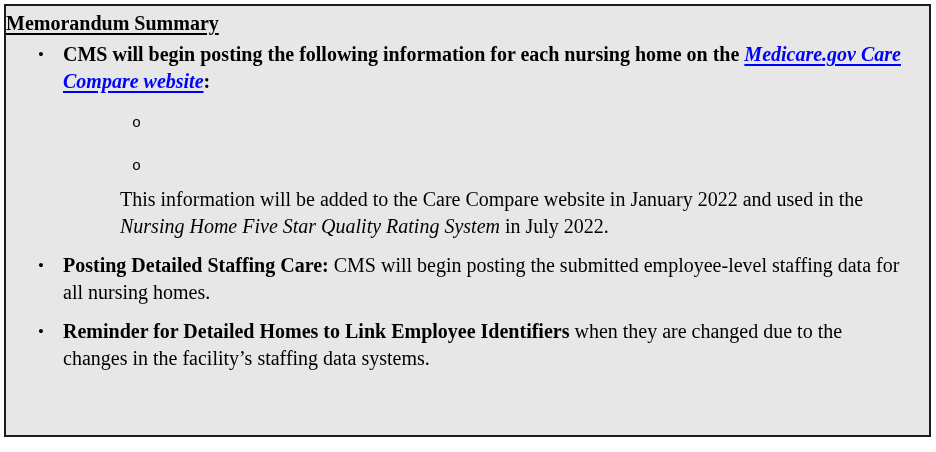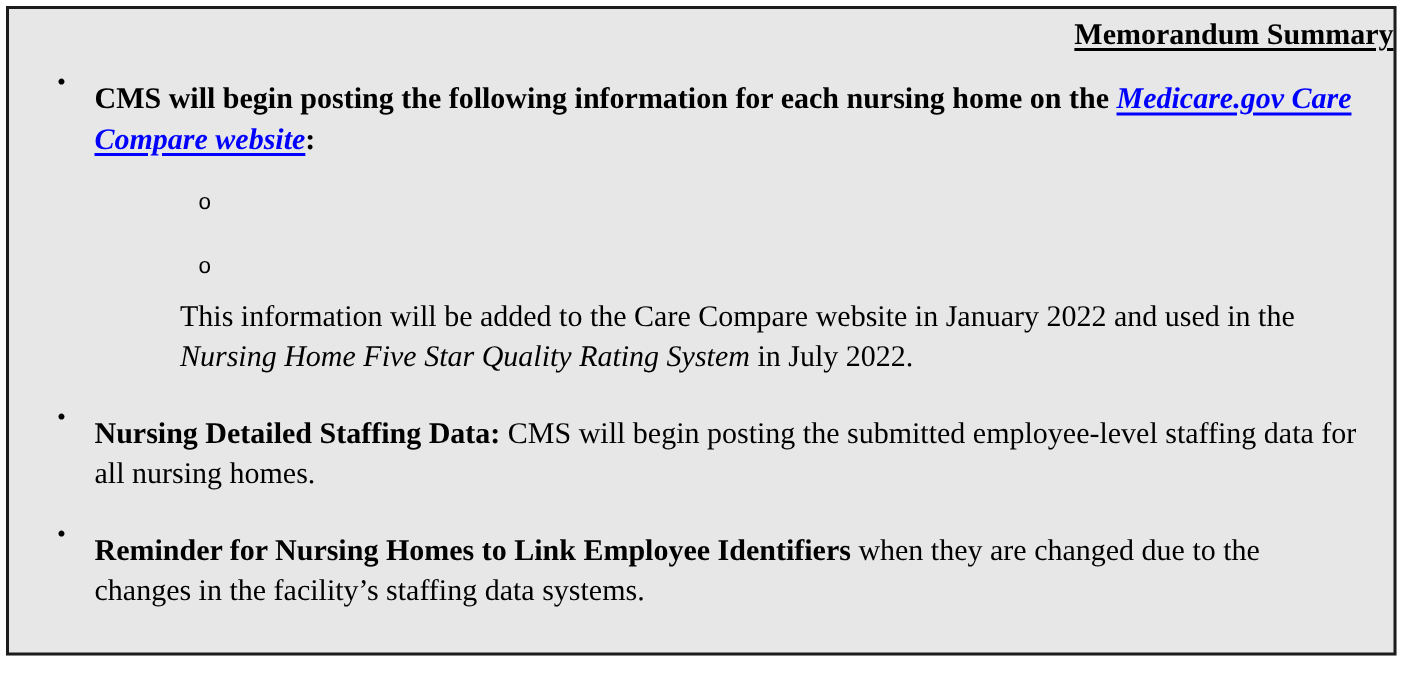--- a/index.html
+++ b/index.html
@@ -20,21 +20,21 @@
     left: 4px;
     top: 4px;
     width: 927px;
     height: 433px;
     box-sizing: border-box;
     background: #e7e7e7;
     border: 2px solid #1c1c1c;
   }
   .memo-title {
     margin-top: 4px;
-    text-align: right;
+    text-align: left;
     font-size: 20px;
     line-height: 27px;
     font-weight: bold;
   }
   .memo-title .title-text {
     text-decoration: underline;
     text-decoration-thickness: 2px;
     text-underline-offset: 3px;
   }
   .item {
@@ -48,21 +48,21 @@
     flex: 0 0 25px;
     font-size: 17px;
   }
   .item.l2 { padding-left: 126px; }
   .item.l2 .marker {
     flex: 0 0 43px;
     font-family: "Liberation Mono", monospace;
     font-size: 15px;
     line-height: 27px;
   }
-  .item .text { flex: 1 1 auto; margin-top: 12px; }
+  .item .text { flex: 1 1 auto; }
   .para {
     margin-left: 114px;
     padding-right: 20px;
     font-size: 20px;
     line-height: 27px;
   }
   .mt-b1   { margin-top: 4px; }
   .mt-sub1 { margin-top: 15px; }
   .mt-sub2 { margin-top: 16px; }
   .mt-para { margin-top: 6px; }
@@ -99,21 +99,21 @@
   </div>
 
   <div class="item l2 mt-sub2">
     <span class="marker">o</span>
   </div>
 
   <div class="para mt-para"><span>This information will be added to the Care Compare website in January 2022 and used in the </span><span class="italic">Nursing Home Five Star Quality Rating System</span><span> in July 2022.</span></div>
 
   <div class="item l1 mt-b2">
     <span class="marker">•</span>
-    <span class="text"><span class="bold">Nursing Detailed Staffing Data: </span><span>CMS will begin posting the submitted employee-level staffing data for all nursing homes.</span></span>
+    <span class="text"><span class="bold">Posting Detailed Staffing Care: </span><span>CMS will begin posting the submitted employee-level staffing data for all nursing homes.</span></span>
   </div>
 
   <div class="item l1 mt-b3">
     <span class="marker">•</span>
-    <span class="text"><span class="bold">Reminder for Nursing Homes to Link Employee Identifiers </span><span>when they are changed due to the changes in the facility’s staffing data systems.</span></span>
+    <span class="text"><span class="bold">Reminder for Detailed Homes to Link Employee Identifiers </span><span>when they are changed due to the changes in the facility’s staffing data systems.</span></span>
   </div>
 
 </div>
 
 </body></html>

